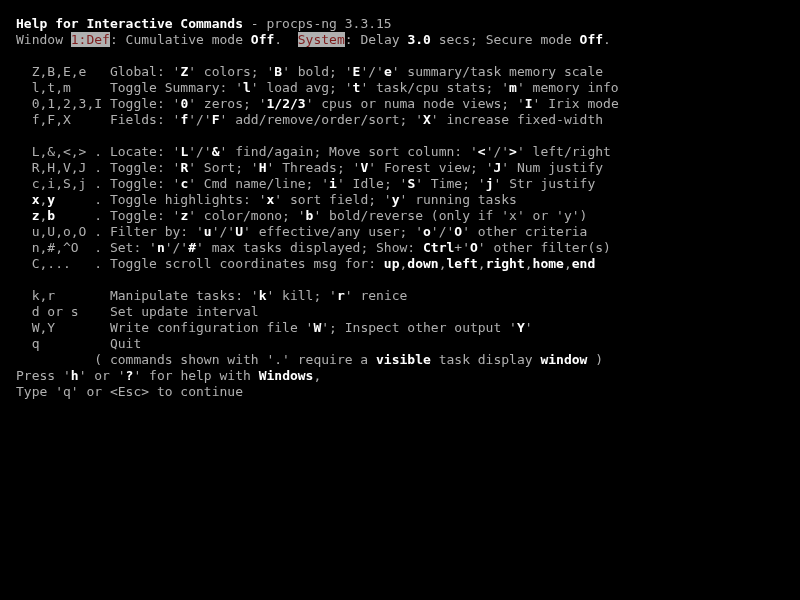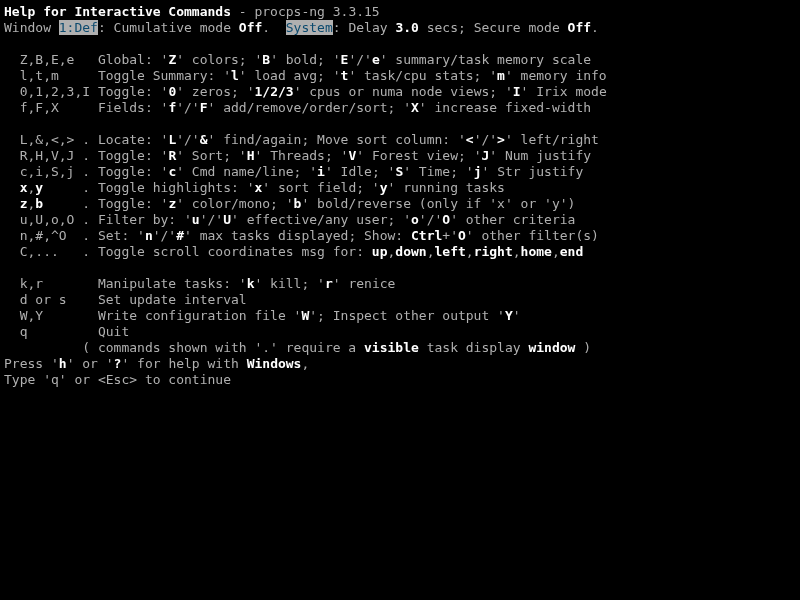--- a/index.html
+++ b/index.html
@@ -1,16 +1,16 @@
 <!DOCTYPE html>
 <html><head>
 <meta charset="utf-8">
 <style>
   html,body{margin:0;padding:0;background:#000;color:#b0b0b0;font-family:"Courier New",monospace;font-size:13px;line-height:16px;width:800px;height:600px;overflow:hidden}
   .b{font-weight:bold;color:#fff}
-  .inv{background:#b0b0b0;color:#0c4a6e}
+  .inv{background:#b0b0b0;color:#7f1d1d}
   .row{white-space:pre}
-  pre{margin:4px}
+  pre{margin:16px}
 </style>
 </head>
 <body>
 
 <pre id="out"><div class="row"><span class="b">Help for Interactive Commands</span> - procps-ng 3.3.15</div><div class="row">Window <span class="inv">1:Def</span>: Cumulative mode <span class="b">Off</span>.  <span class="inv">System</span>: Delay <span class="b">3.0</span> secs; Secure mode <span class="b">Off</span>.</div><div class="row"> </div><div class="row">  Z,B,E,e   Global: '<span class="b">Z</span>' colors; '<span class="b">B</span>' bold; '<span class="b">E</span>'/'<span class="b">e</span>' summary/task memory scale</div><div class="row">  l,t,m     Toggle Summary: '<span class="b">l</span>' load avg; '<span class="b">t</span>' task/cpu stats; '<span class="b">m</span>' memory info</div><div class="row">  0,1,2,3,I Toggle: '<span class="b">0</span>' zeros; '<span class="b">1/2/3</span>' cpus or numa node views; '<span class="b">I</span>' Irix mode</div><div class="row">  f,F,X     Fields: '<span class="b">f</span>'/'<span class="b">F</span>' add/remove/order/sort; '<span class="b">X</span>' increase fixed-width</div><div class="row"> </div><div class="row">  L,&amp;,&lt;,&gt; . Locate: '<span class="b">L</span>'/'<span class="b">&amp;</span>' find/again; Move sort column: '<span class="b">&lt;</span>'/'<span class="b">&gt;</span>' left/right</div><div class="row">  R,H,V,J . Toggle: '<span class="b">R</span>' Sort; '<span class="b">H</span>' Threads; '<span class="b">V</span>' Forest view; '<span class="b">J</span>' Num justify</div><div class="row">  c,i,S,j . Toggle: '<span class="b">c</span>' Cmd name/line; '<span class="b">i</span>' Idle; '<span class="b">S</span>' Time; '<span class="b">j</span>' Str justify</div><div class="row"><span class="b">  x</span>,<span class="b">y</span>     . Toggle highlights: '<span class="b">x</span>' sort field; '<span class="b">y</span>' running tasks</div><div class="row"><span class="b">  z</span>,<span class="b">b</span>     . Toggle: '<span class="b">z</span>' color/mono; '<span class="b">b</span>' bold/reverse (only if 'x' or 'y')</div><div class="row">  u,U,o,O . Filter by: '<span class="b">u</span>'/'<span class="b">U</span>' effective/any user; '<span class="b">o</span>'/'<span class="b">O</span>' other criteria</div><div class="row">  n,#,^O  . Set: '<span class="b">n</span>'/'<span class="b">#</span>' max tasks displayed; Show: <span class="b">Ctrl</span>+'<span class="b">O</span>' other filter(s)</div><div class="row">  C,...   . Toggle scroll coordinates msg for: <span class="b">up</span>,<span class="b">down</span>,<span class="b">left</span>,<span class="b">right</span>,<span class="b">home</span>,<span class="b">end</span></div><div class="row"> </div><div class="row">  k,r       Manipulate tasks: '<span class="b">k</span>' kill; '<span class="b">r</span>' renice</div><div class="row">  d or s    Set update interval</div><div class="row">  W,Y       Write configuration file '<span class="b">W</span>'; Inspect other output '<span class="b">Y</span>'</div><div class="row">  q         Quit</div><div class="row">          ( commands shown with '.' require a <span class="b">visible</span> task display <span class="b">window</span> )</div><div class="row">Press '<span class="b">h</span>' or '<span class="b">?</span>' for help with <span class="b">Windows</span>,</div><div class="row">Type 'q' or &lt;Esc&gt; to continue</div></pre>
 
 </body></html>

